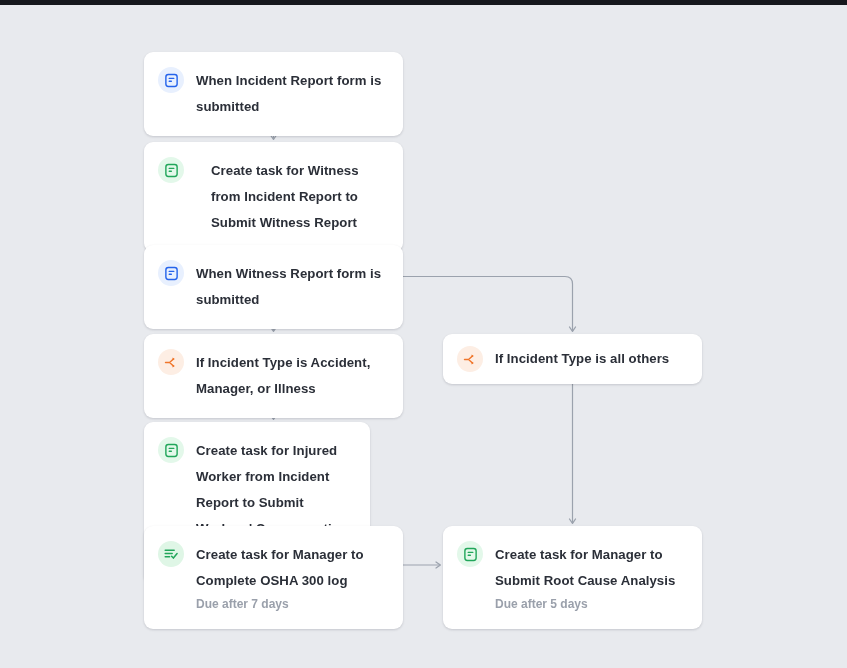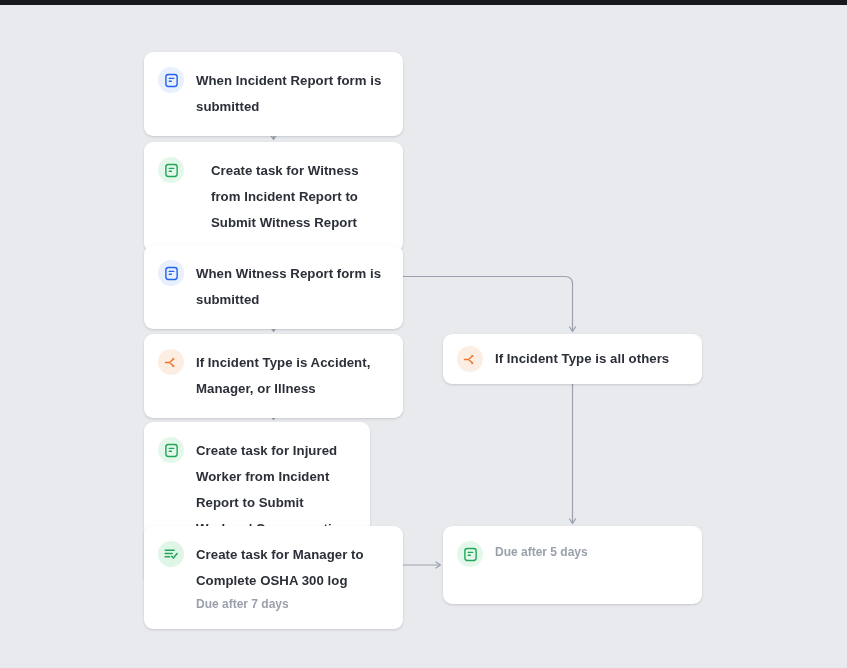--- a/index.html
+++ b/index.html
@@ -207,17 +207,18 @@
 
   <div class="node" style="left:443px; top:526px; width:259px; min-height:78px;">
     <span class="node-icon ic-green">
       <svg width="15" height="15" viewBox="0 0 16 16" xmlns="http://www.w3.org/2000/svg">
         <rect x="2" y="1.6" width="12" height="12.8" rx="2.6" fill="none" stroke="#21a65a" stroke-width="1.5"></rect>
         <rect x="4.9" y="5" width="6.2" height="1.5" rx="0.5" fill="#21a65a"></rect>
         <rect x="4.9" y="8" width="3.6" height="1.5" rx="0.5" fill="#21a65a"></rect>
       </svg>
     </span>
     <div class="node-body">
+      <div class="node-title">Create task for Manager to Submit Root Cause Analysis</div>
       <div class="node-sub">Due after 5 days</div>
     </div>
   </div>
 
 </div>
 
 </body></html>

